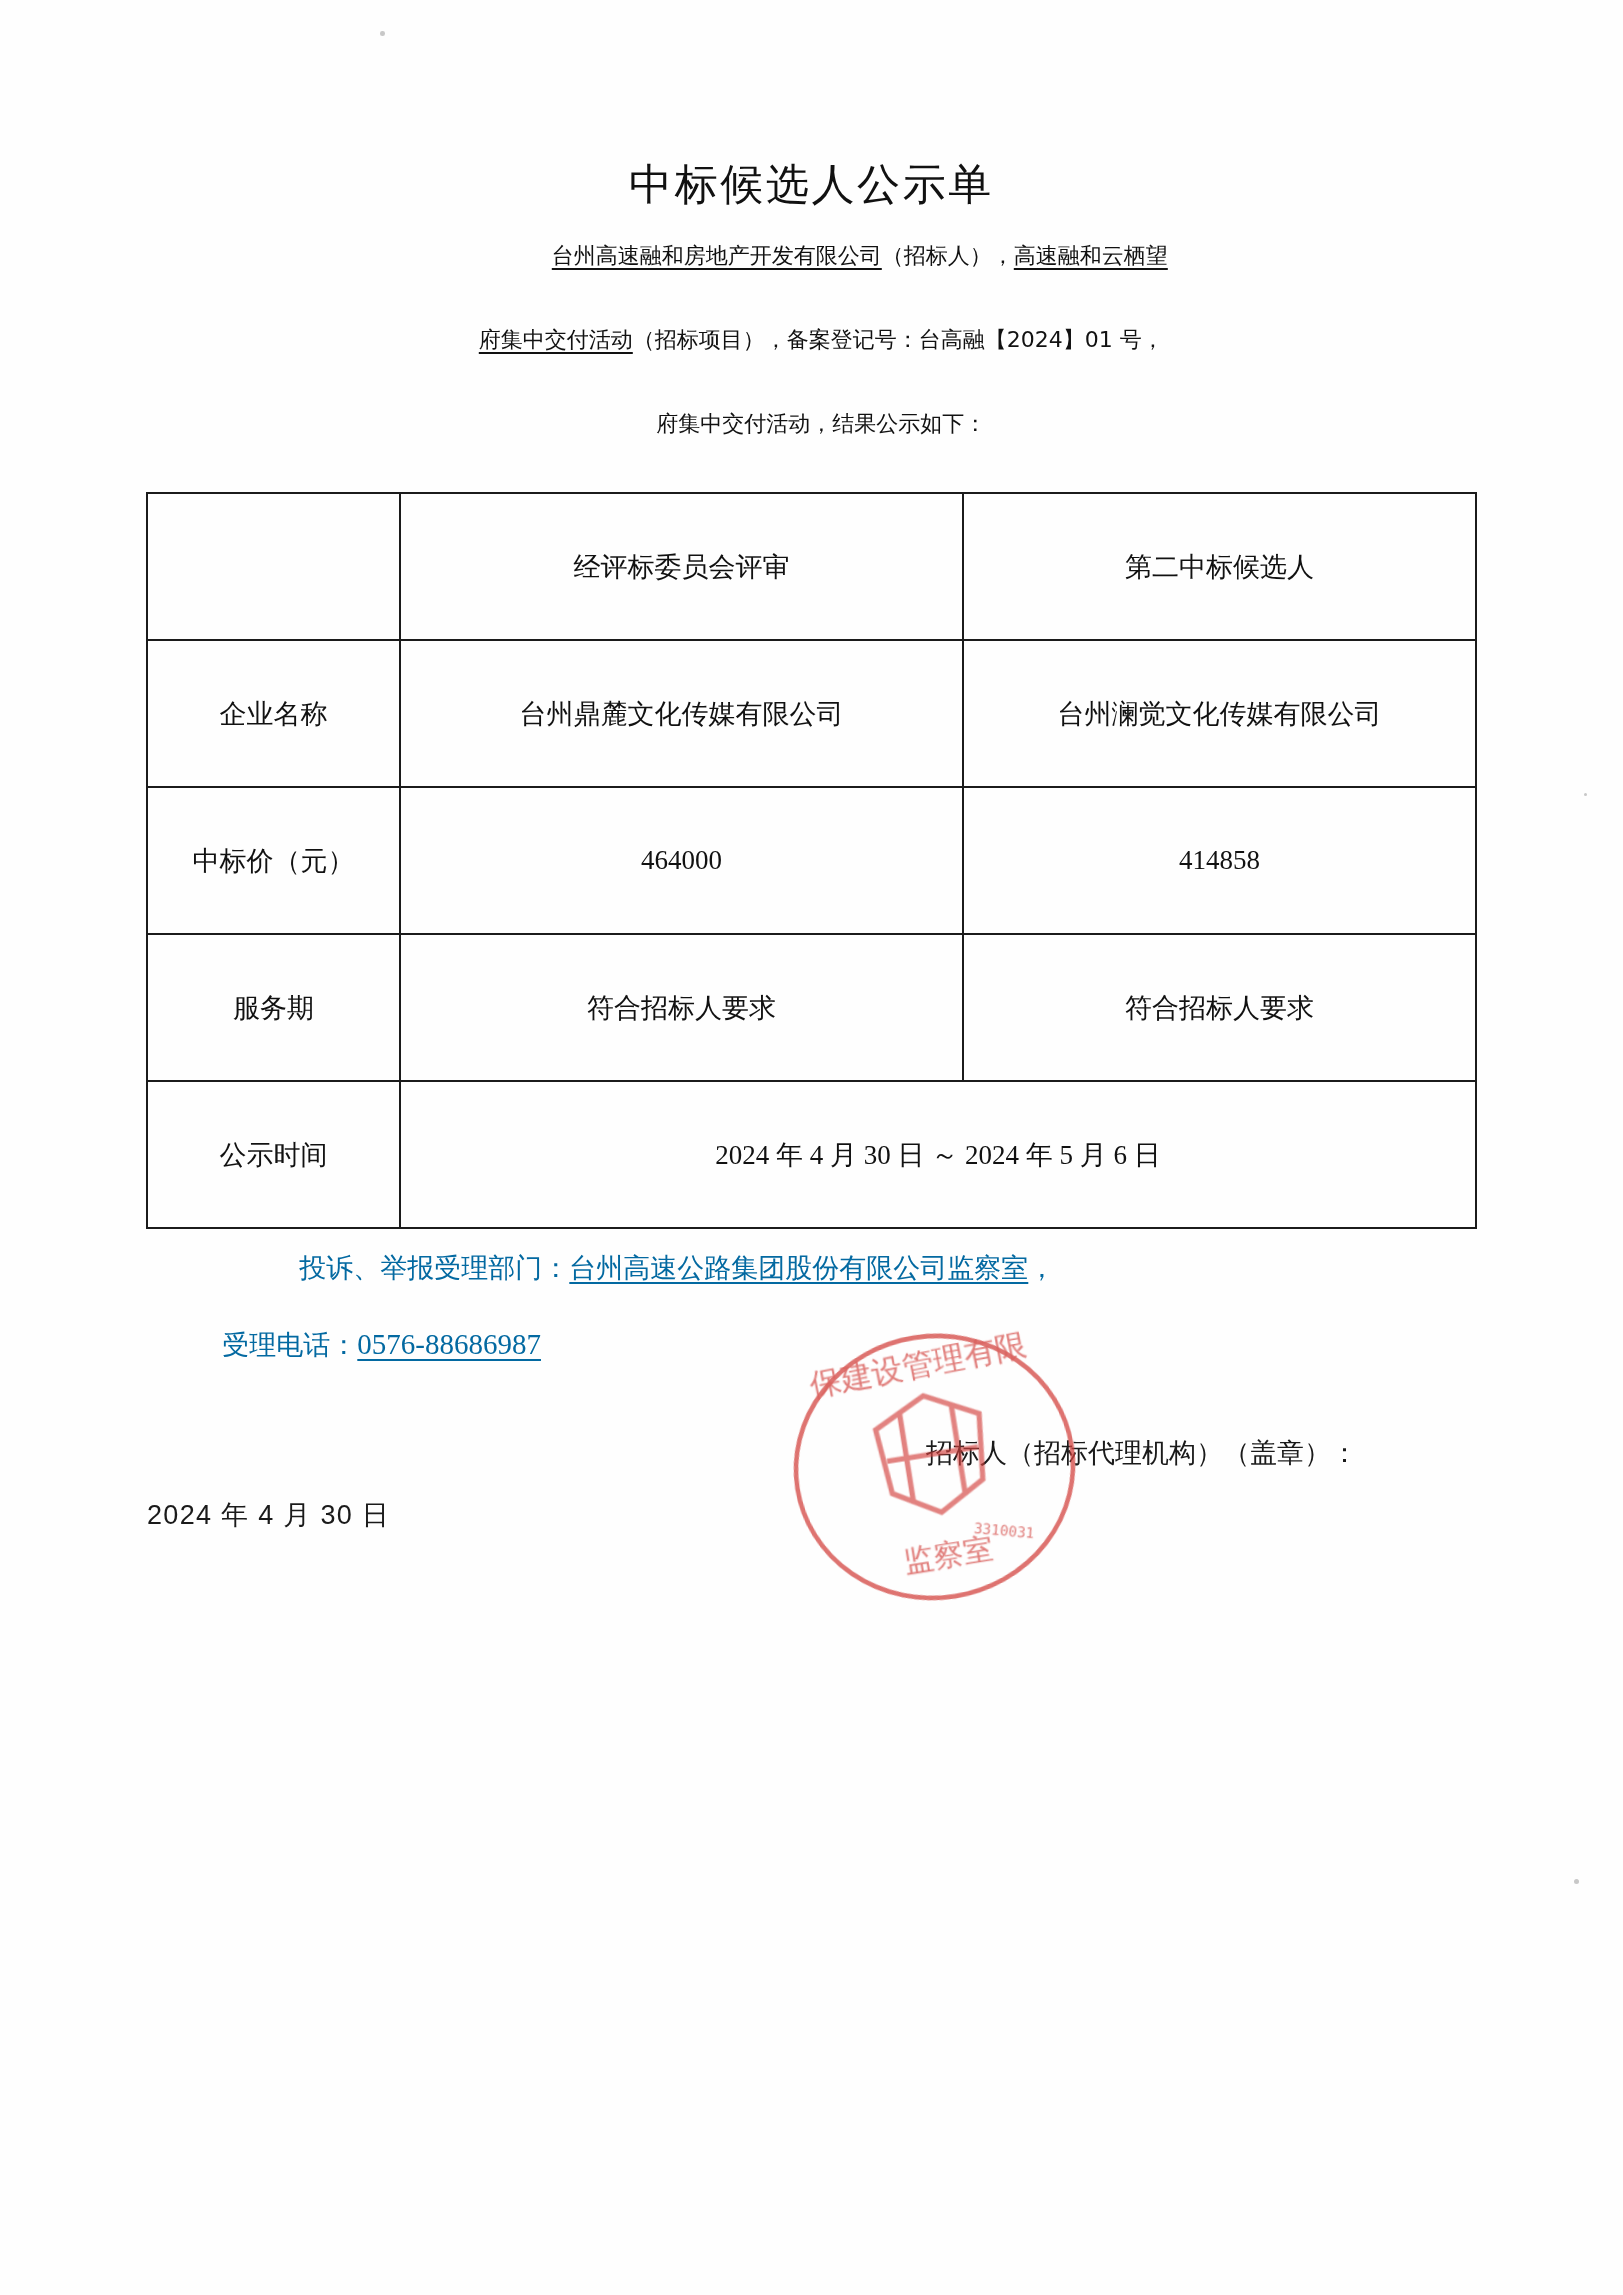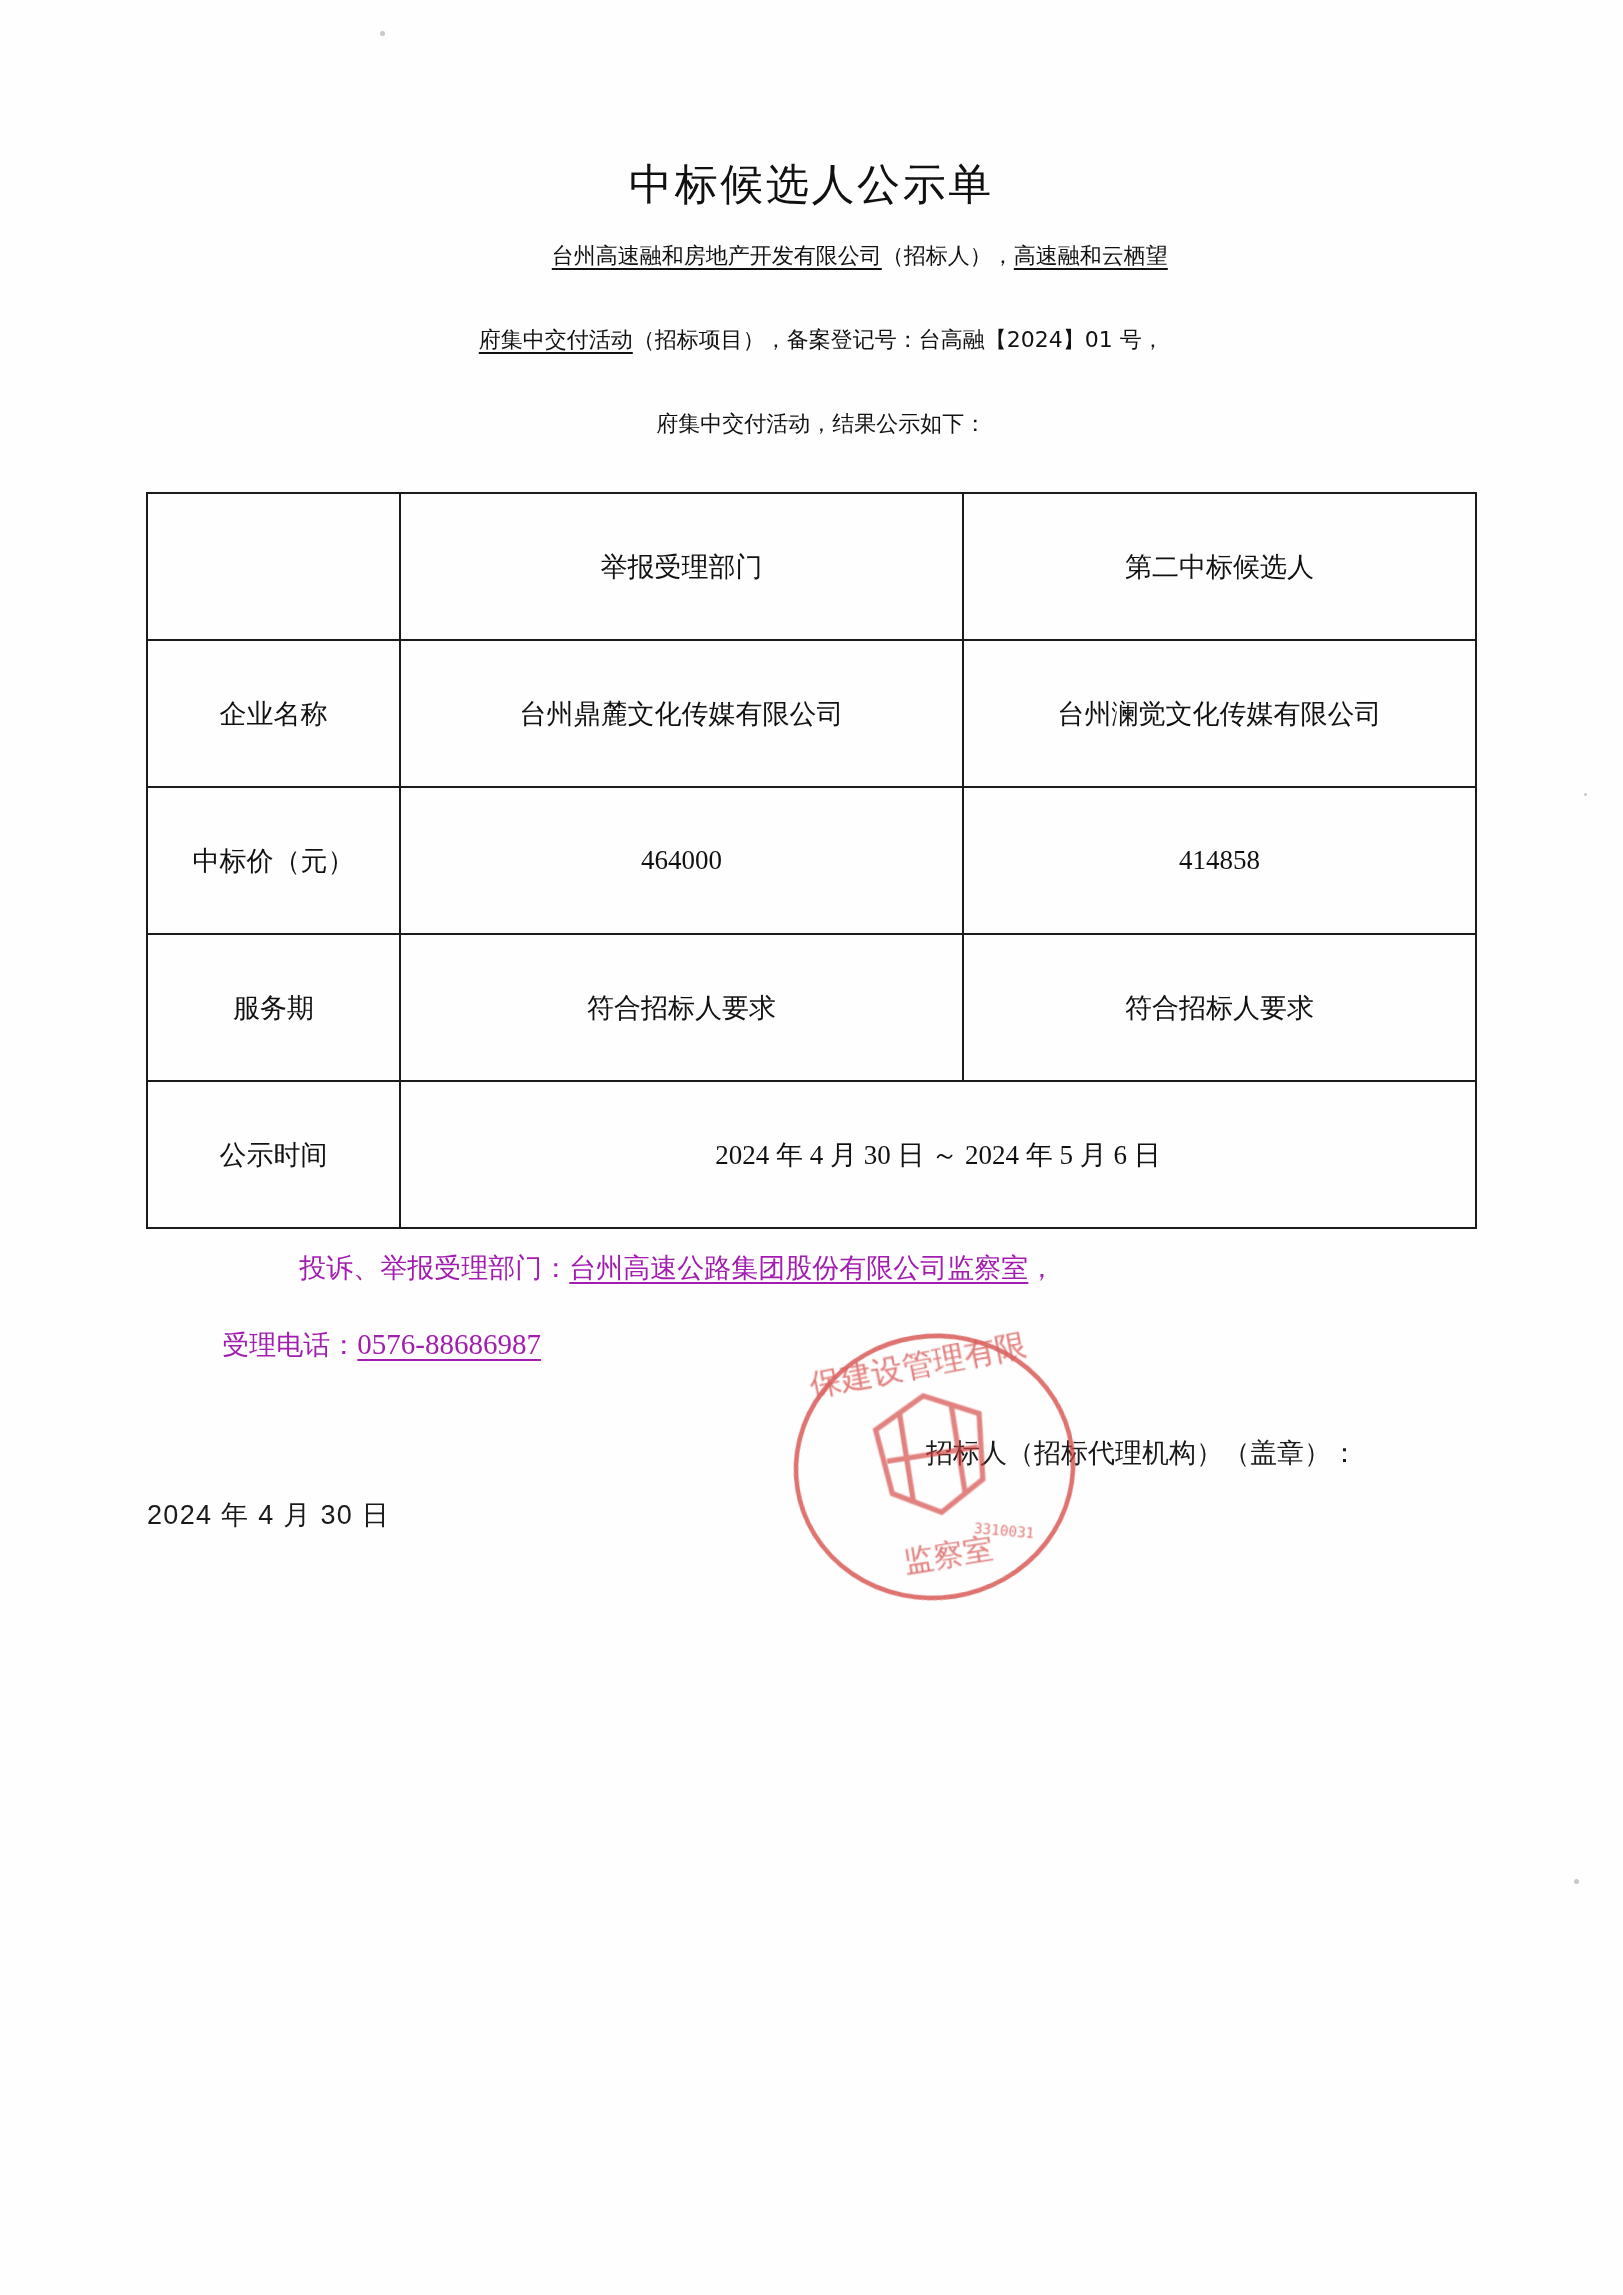--- a/index.html
+++ b/index.html
@@ -77,21 +77,21 @@
   col.c2 { width: 563px; }
   col.c3 { width: 513px; }
   .cell-big { font-size: 27.5px; margin-left: 44px; }
   .num { font-family: "Liberation Serif", serif; font-size: 29px; }
   .footer {
     margin: 0 auto;
     width: 1198px;
     padding-left: 19.6px;
     font-size: 27px;
     line-height: 77px;
-    color: #a21caf;
+    color: #0369a1;
   }
   .footer .line { white-space: nowrap; }
   .sign {
     margin: 38px auto 0 auto;
     width: 1329px;
     position: relative;
   }
   .sign .l1 {
     text-align: right;
     padding-right: 118px;
@@ -146,21 +146,21 @@
 
     <table class="results">
       <colgroup>
         <col class="c1">
           <col class="c2">
           <col class="c3">
       </colgroup>
       <tbody>
         <tr>
           <td></td>
-          <td>举报受理部门</td>
+          <td>经评标委员会评审</td>
           <td>第二中标候选人</td>
         </tr>
         <tr>
           <td>企业名称</td>
           <td class="cell-big">台州鼎麓文化传媒有限公司</td>
           <td class="cell-big">台州澜觉文化传媒有限公司</td>
         </tr>
         <tr>
           <td>中标价（元）</td>
           <td class="num">464000</td>

